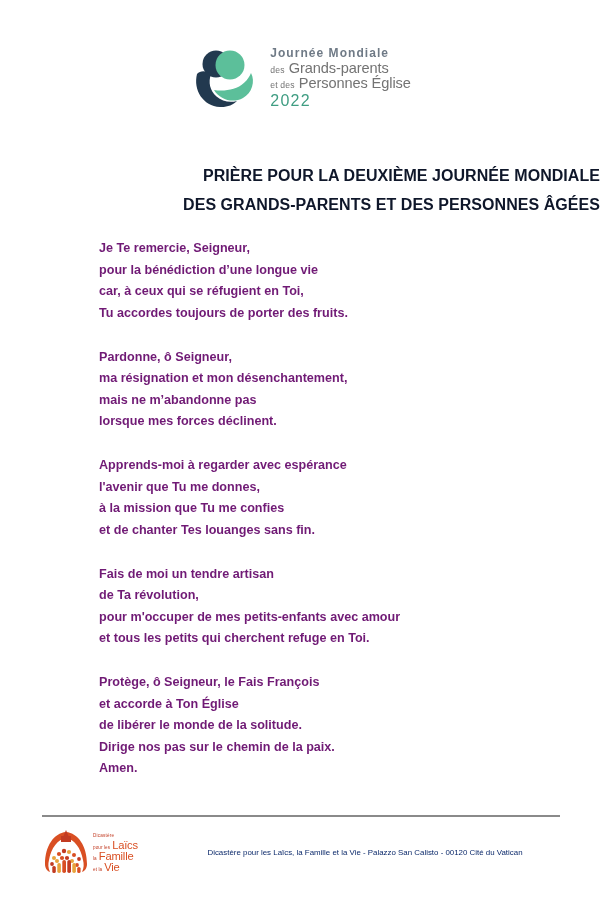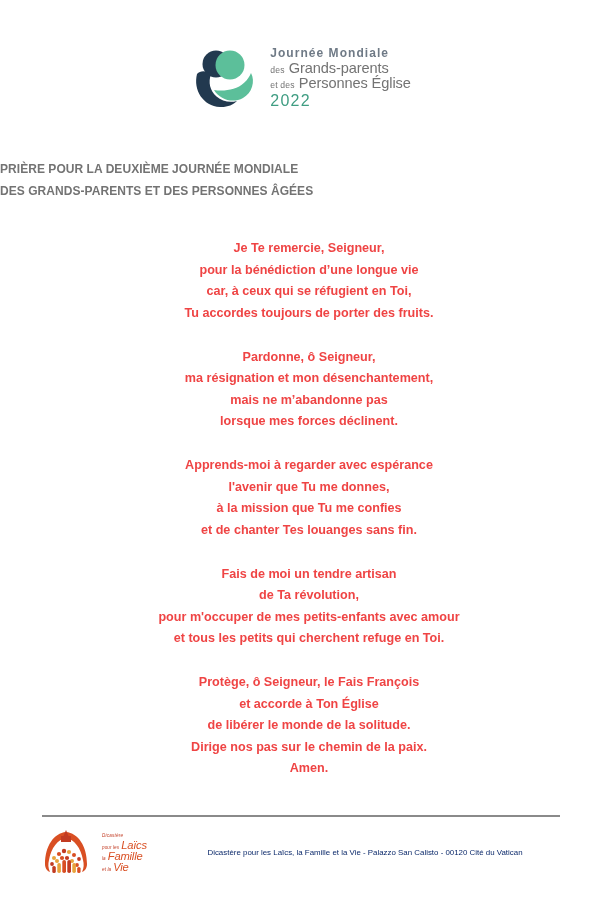--- a/index.html
+++ b/index.html
@@ -72,24 +72,24 @@
     letter-spacing: 1.3px;
     margin-top: 1px;
   }
 
   
   .doc-title {
     position: absolute;
     top: 150px;
     left: 0;
     width: 600px;
-    text-align: left;
-    font-size: 12px;
+    text-align: right;
+    font-size: 16px;
     font-weight: bold;
-    color: #737373;
+    color: #0f172a;
     line-height: 1.85;
     letter-spacing: 0.05px;
   }
   .doc-title .tline {
     display: block;
     white-space: nowrap;
   }
 
   
   .prayer {
@@ -100,24 +100,23 @@
   }
   .stanza {
     margin: 0 0 22.5px 0;
   }
   .stanza:last-child {
     margin-bottom: 0;
   }
   .pline {
     font-size: 12.6px;
     font-weight: bold;
-    color: #ef4444;
+    color: #701a75;
     line-height: 21.5px;
     white-space: nowrap;
-    text-align: center;
   }
 
   
   .footer-rule {
     position: absolute;
     left: 42px;
     top: 815px;
     width: 518px;
     height: 2px;
     background: #8a8a8a;
@@ -128,22 +127,21 @@
     top: 828px;
     width: 518px;
     display: flex;
     align-items: center;
   }
   .footer-logo {
     width: 122px;
     flex: 0 0 auto;
     display: flex;
     align-items: center;
-    gap: 12px;
-    font-style: italic;
+    gap: 3px;
   }
   .dicastery-mark {
     width: 48px;
     height: 50px;
     flex: 0 0 auto;
   }
   .dicastery-text {
     display: flex;
     flex-direction: column;
     line-height: 1;

